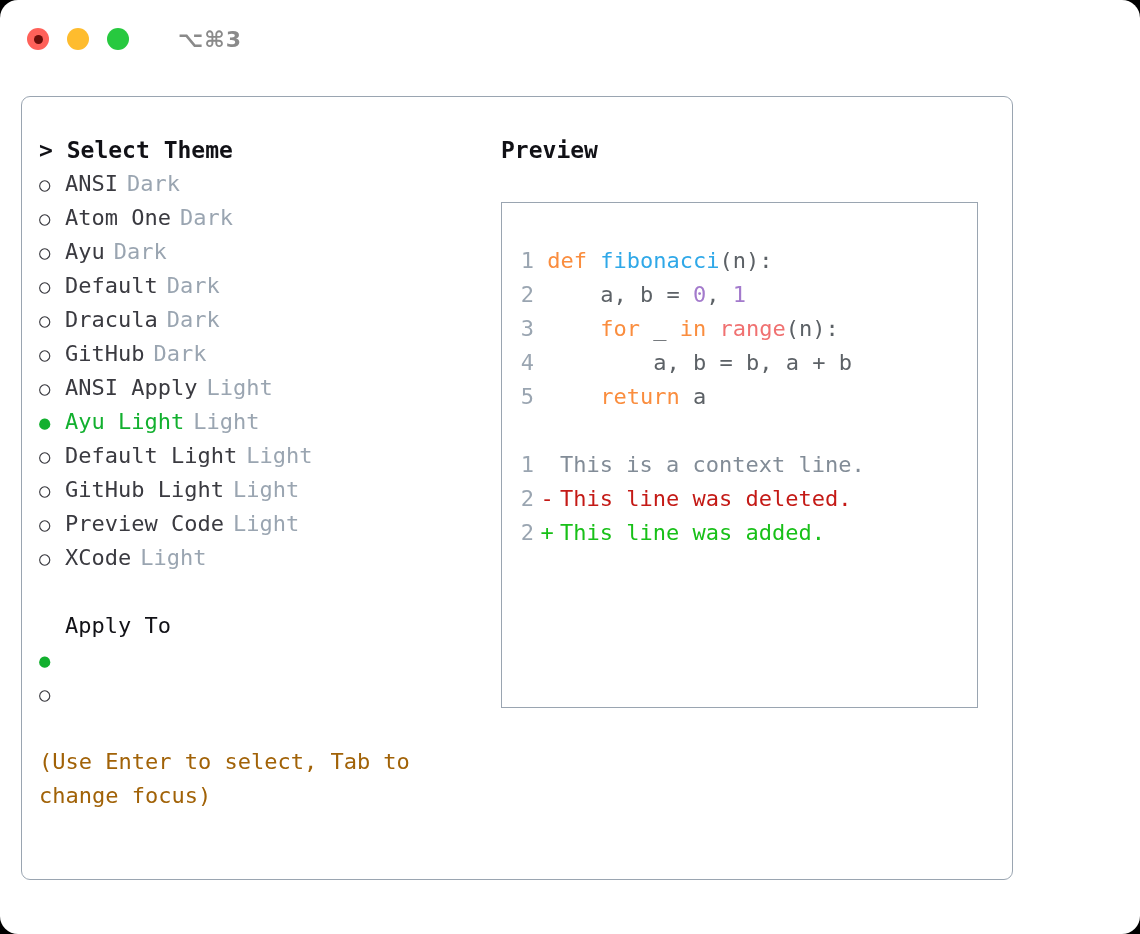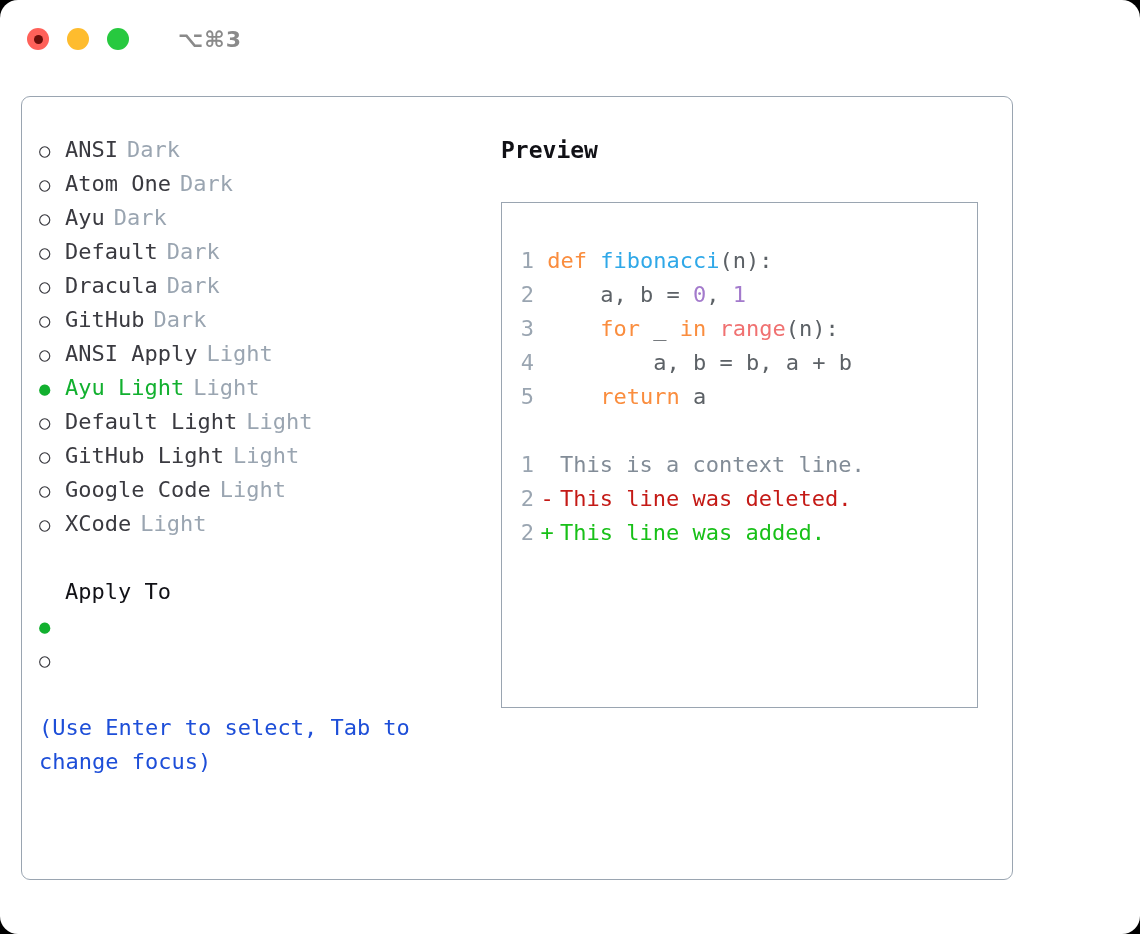--- a/index.html
+++ b/index.html
@@ -123,21 +123,21 @@
     color: #111116;
     line-height: 34px;
     height: 34px;
     padding-left: 26px;
     white-space: pre;
   }
   .spacer-lg { height: 34px; }
   .spacer-sm { height: 34px; }
 
   .hint {
-    color: #1d4ed8;
+    color: #a16207;
     font-size: 22px;
     line-height: 34px;
     width: 410px;
     white-space: pre-wrap;
   }
 
   .preview-box {
     position: absolute;
     left: 479px;
     top: 105px;
@@ -182,32 +182,33 @@
       <span class="dot dot-red"></span>
       <span class="dot dot-yellow"></span>
       <span class="dot dot-green"></span>
     </div>
     <div class="shortcut">⌥⌘3</div>
   </div>
 
   <div class="panel">
 
     <div class="col-left">
+      <div class="heading"><span class="caret">&gt;</span> <span>Select Theme</span></div>
       <div id="theme-items">
           <div class="row"><span class="marker">○</span><span class="label">ANSI</span><span class="tag">Dark</span></div>
           <div class="row"><span class="marker">○</span><span class="label">Atom One</span><span class="tag">Dark</span></div>
           <div class="row"><span class="marker">○</span><span class="label">Ayu</span><span class="tag">Dark</span></div>
           <div class="row"><span class="marker">○</span><span class="label">Default</span><span class="tag">Dark</span></div>
           <div class="row"><span class="marker">○</span><span class="label">Dracula</span><span class="tag">Dark</span></div>
           <div class="row"><span class="marker">○</span><span class="label">GitHub</span><span class="tag">Dark</span></div>
           <div class="row"><span class="marker">○</span><span class="label">ANSI Apply</span><span class="tag">Light</span></div>
           <div class="row selected"><span class="marker sel">●</span><span class="label">Ayu Light</span><span class="tag">Light</span></div>
           <div class="row"><span class="marker">○</span><span class="label">Default Light</span><span class="tag">Light</span></div>
           <div class="row"><span class="marker">○</span><span class="label">GitHub Light</span><span class="tag">Light</span></div>
-          <div class="row"><span class="marker">○</span><span class="label">Google Code</span><span class="tag">Light</span></div>
+          <div class="row"><span class="marker">○</span><span class="label">Preview Code</span><span class="tag">Light</span></div>
           <div class="row"><span class="marker">○</span><span class="label">XCode</span><span class="tag">Light</span></div>
         </div>
 
       <div class="spacer-lg"></div>
 
       <div class="section-head">Apply To</div>
       <div id="apply-items">
           <div class="row selected"><span class="marker sel">●</span></div>
           <div class="row"><span class="marker">○</span></div>
         </div>

